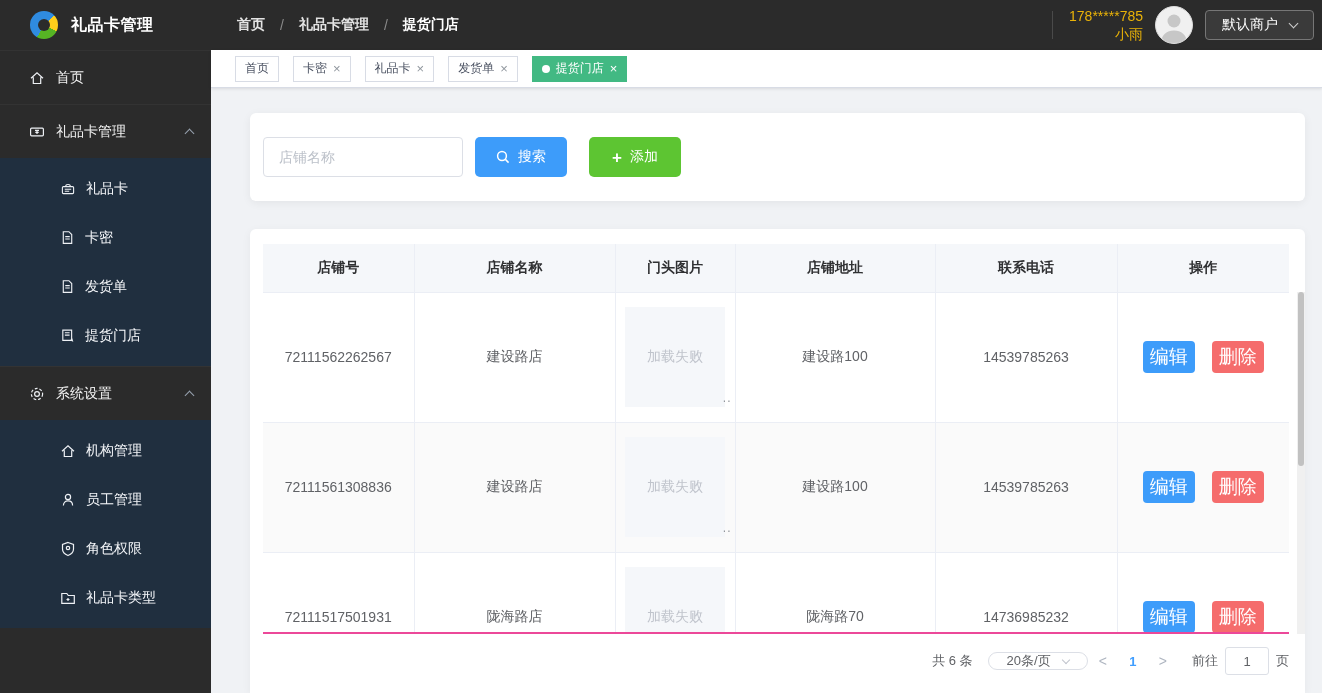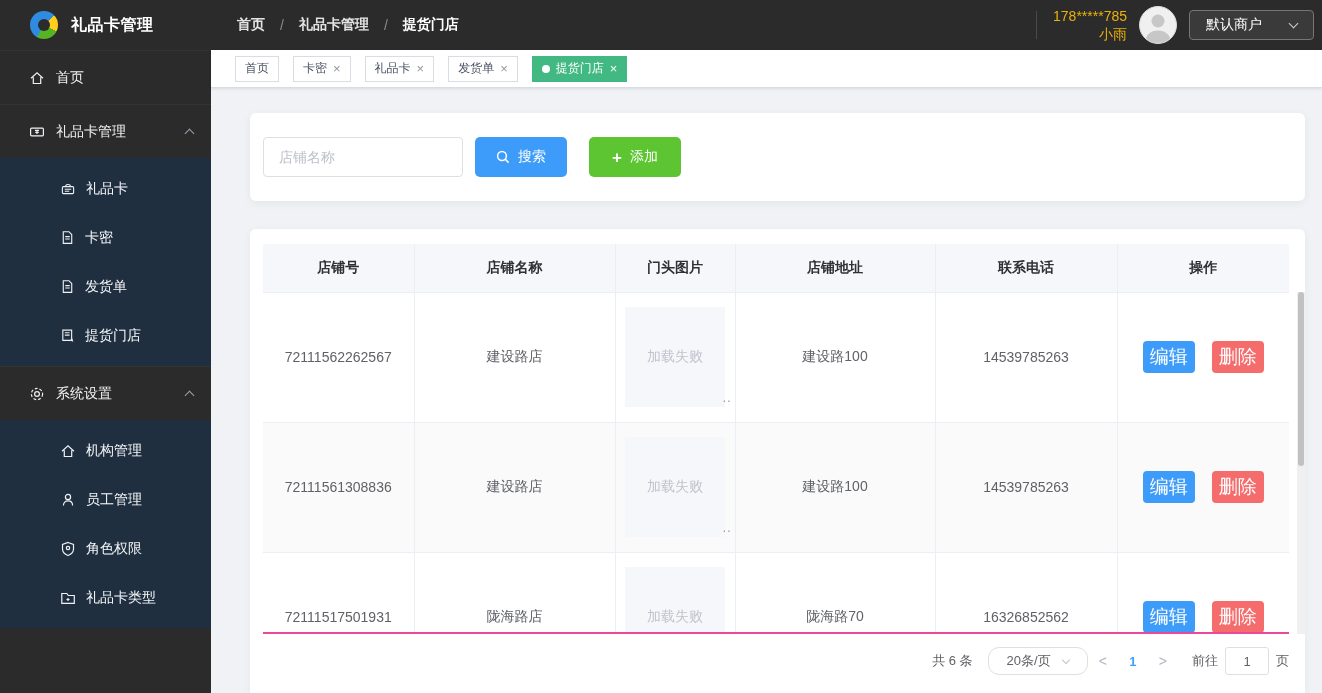--- a/index.html
+++ b/index.html
@@ -22,21 +22,21 @@
                 font-size:14px; font-weight:bold; color:#e3e3e3; }
   .crumb { cursor:pointer; }
   .crumb-sep { color:#8b8b8b; font-weight:normal; }
   .crumb.current { color:#fff; }
   .topbar-right { margin-left:auto; display:flex; align-items:center; gap:12px; padding-right:8px; }
   .tr-divider { width:1px; height:28px; background:#4a4a4a; margin-right:4px; }
   .user-info { text-align:right; color:#eab308; font-size:14px; line-height:1.3; }
   .avatar { width:38px; height:38px; border-radius:50%; background:#f0f0f0; border:1px solid #dcdcdc;
             display:flex; align-items:flex-end; justify-content:center; overflow:hidden; cursor:pointer; }
   .merchant-btn { height:30px; background:#3a3a3a; border:1px solid #767676; border-radius:4px;
-                  color:#fff; font-size:14px; display:flex; align-items:center; gap:28px;
+                  color:#fff; font-size:14px; display:flex; align-items:center; gap:12px;
                   padding:0 16px; cursor:pointer; }
   .chev-down { width:7px; height:7px; border-right:1.5px solid #cfcfcf; border-bottom:1.5px solid #cfcfcf;
                transform:rotate(45deg); margin-top:-4px; }
 
   
   .sidebar { position:absolute; top:50px; left:0; bottom:0; width:211px; background:#2b2b2b; }
   .nav-item { height:54px; display:flex; align-items:center; gap:11px; padding:0 18px 0 29px;
               color:#f2f2f2; font-size:14px; cursor:pointer; border-top:1px solid rgba(255,255,255,.04); }
   .nav-item svg, .sub-item svg { flex:none; }
   .caret-up { width:7px; height:7px; border-left:1.5px solid #97a2af; border-top:1.5px solid #97a2af;
@@ -90,21 +90,21 @@
              cursor:pointer; font-family:"Liberation Sans","DejaVu Sans",sans-serif; }
   .row-btn.edit { background:#3d9cfa; margin-right:13px; }
   .row-btn.del  { background:#f56c6c; }
 
   .vtrack { position:absolute; top:63px; right:0; width:8px; height:342px; background:#f0f0f0; }
   .vthumb { position:absolute; top:0; left:1px; width:6px; height:174px; background:#c1c1c1; border-radius:3px; }
 
   .pagination { display:flex; align-items:center; justify-content:flex-end; margin-top:13px;
                 padding-right:8px; font-size:13px; color:#606266; }
   .pg-total { margin-right:15px; }
-  .size-select { width:100px; height:28px; border:1px solid #dcdfe6; border-radius:11px; background:#fff;
+  .size-select { width:100px; height:18px; border:1px solid #dcdfe6; border-radius:11px; background:#fff;
                  display:flex; align-items:center; justify-content:center; gap:12px; cursor:pointer; }
   .size-select .chev-down { border-color:#c0c4cc; width:6px; height:6px; margin-top:-3px; }
   .pg-arrow { margin:0 11px; color:#aeb5c0; font-size:14px; cursor:pointer; }
   .pg-num { color:#409eff; font-weight:bold; margin:0 6px; min-width:18px; text-align:center; cursor:pointer; }
   .goto-label { margin-left:14px; margin-right:7px; }
   .goto-input { width:44px; height:28px; border:1px solid #dcdfe6; border-radius:3px; text-align:center;
                 font-size:13px; color:#606266; outline:none;
                 font-family:"Liberation Sans","DejaVu Sans",sans-serif; }
   .page-unit { margin-left:7px; }
 </style>
@@ -324,21 +324,21 @@
                 </td>
               </tr>
               <tr>
                 <td>72111517501931</td>
                 <td>陇海路店</td>
                 <td>
                   <div class="img-ph">加载失败</div>
 
                 </td>
                 <td>陇海路70</td>
-                <td>16326852562</td>
+                <td>14736985232</td>
                 <td>
                   <button class="row-btn edit">编辑</button>
                   <button class="row-btn del">删除</button>
                 </td>
               </tr>
             </tbody>
           </table>
         </div>
 
         <div class="vtrack">

